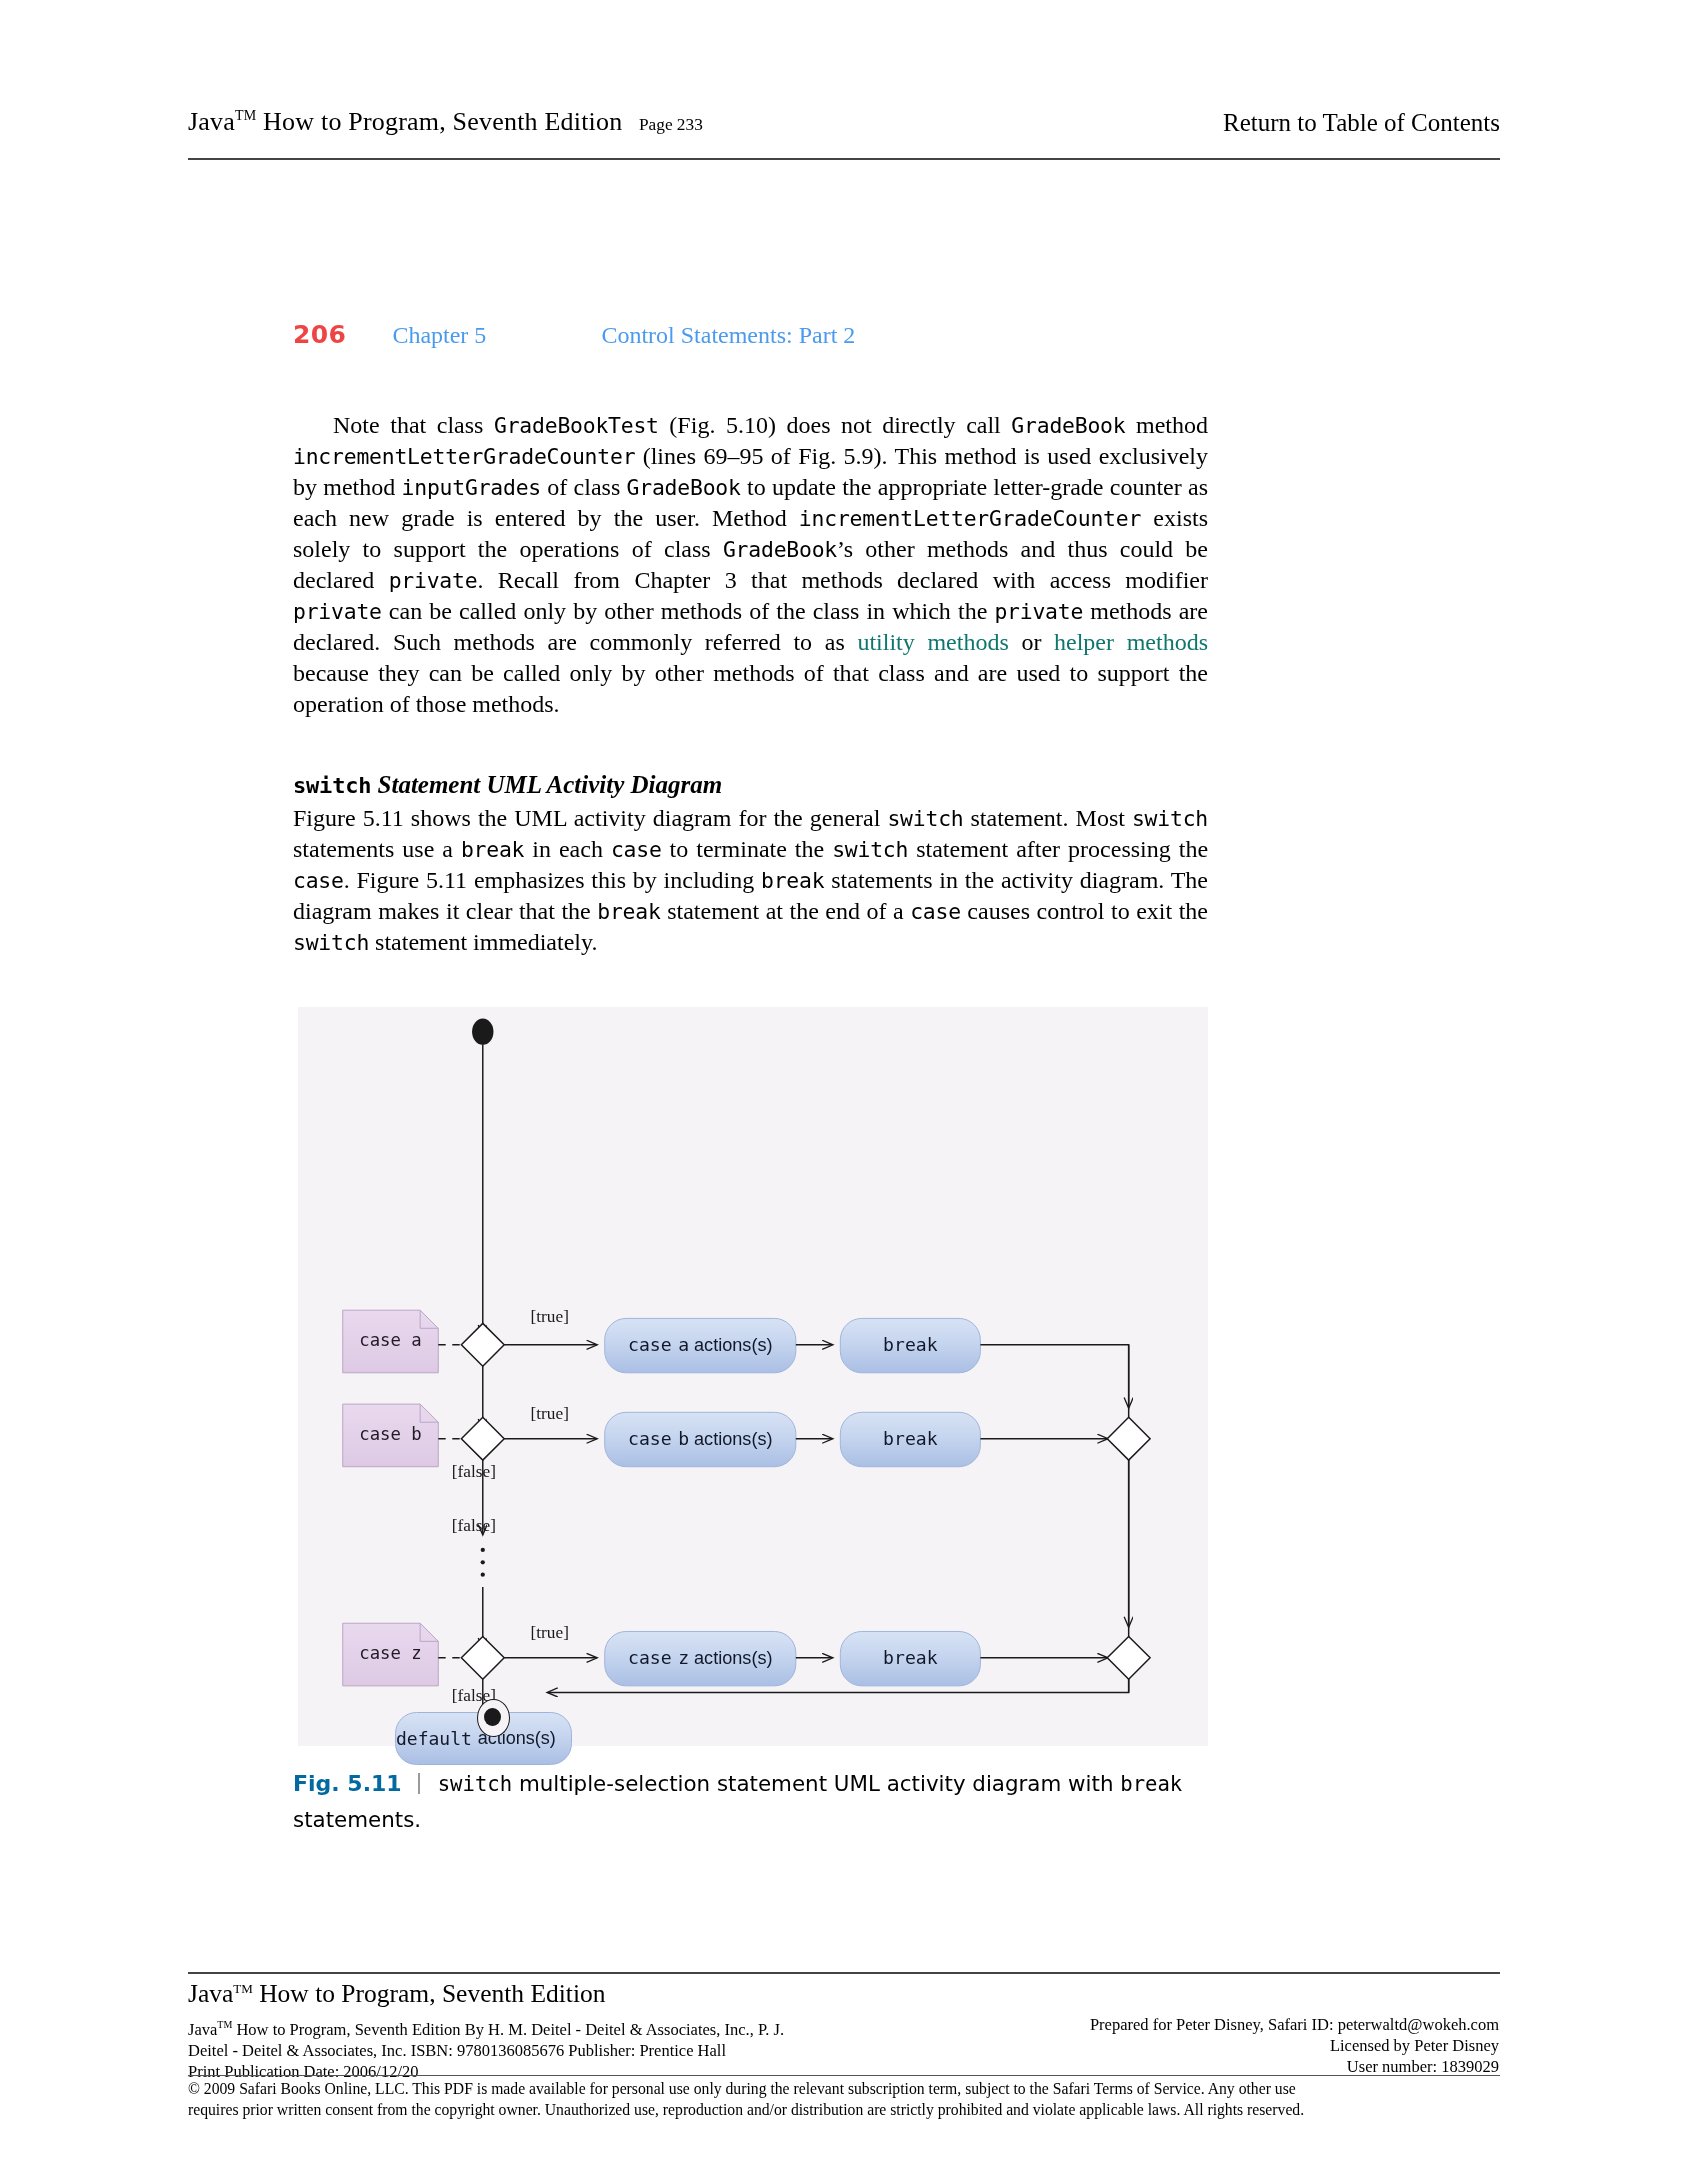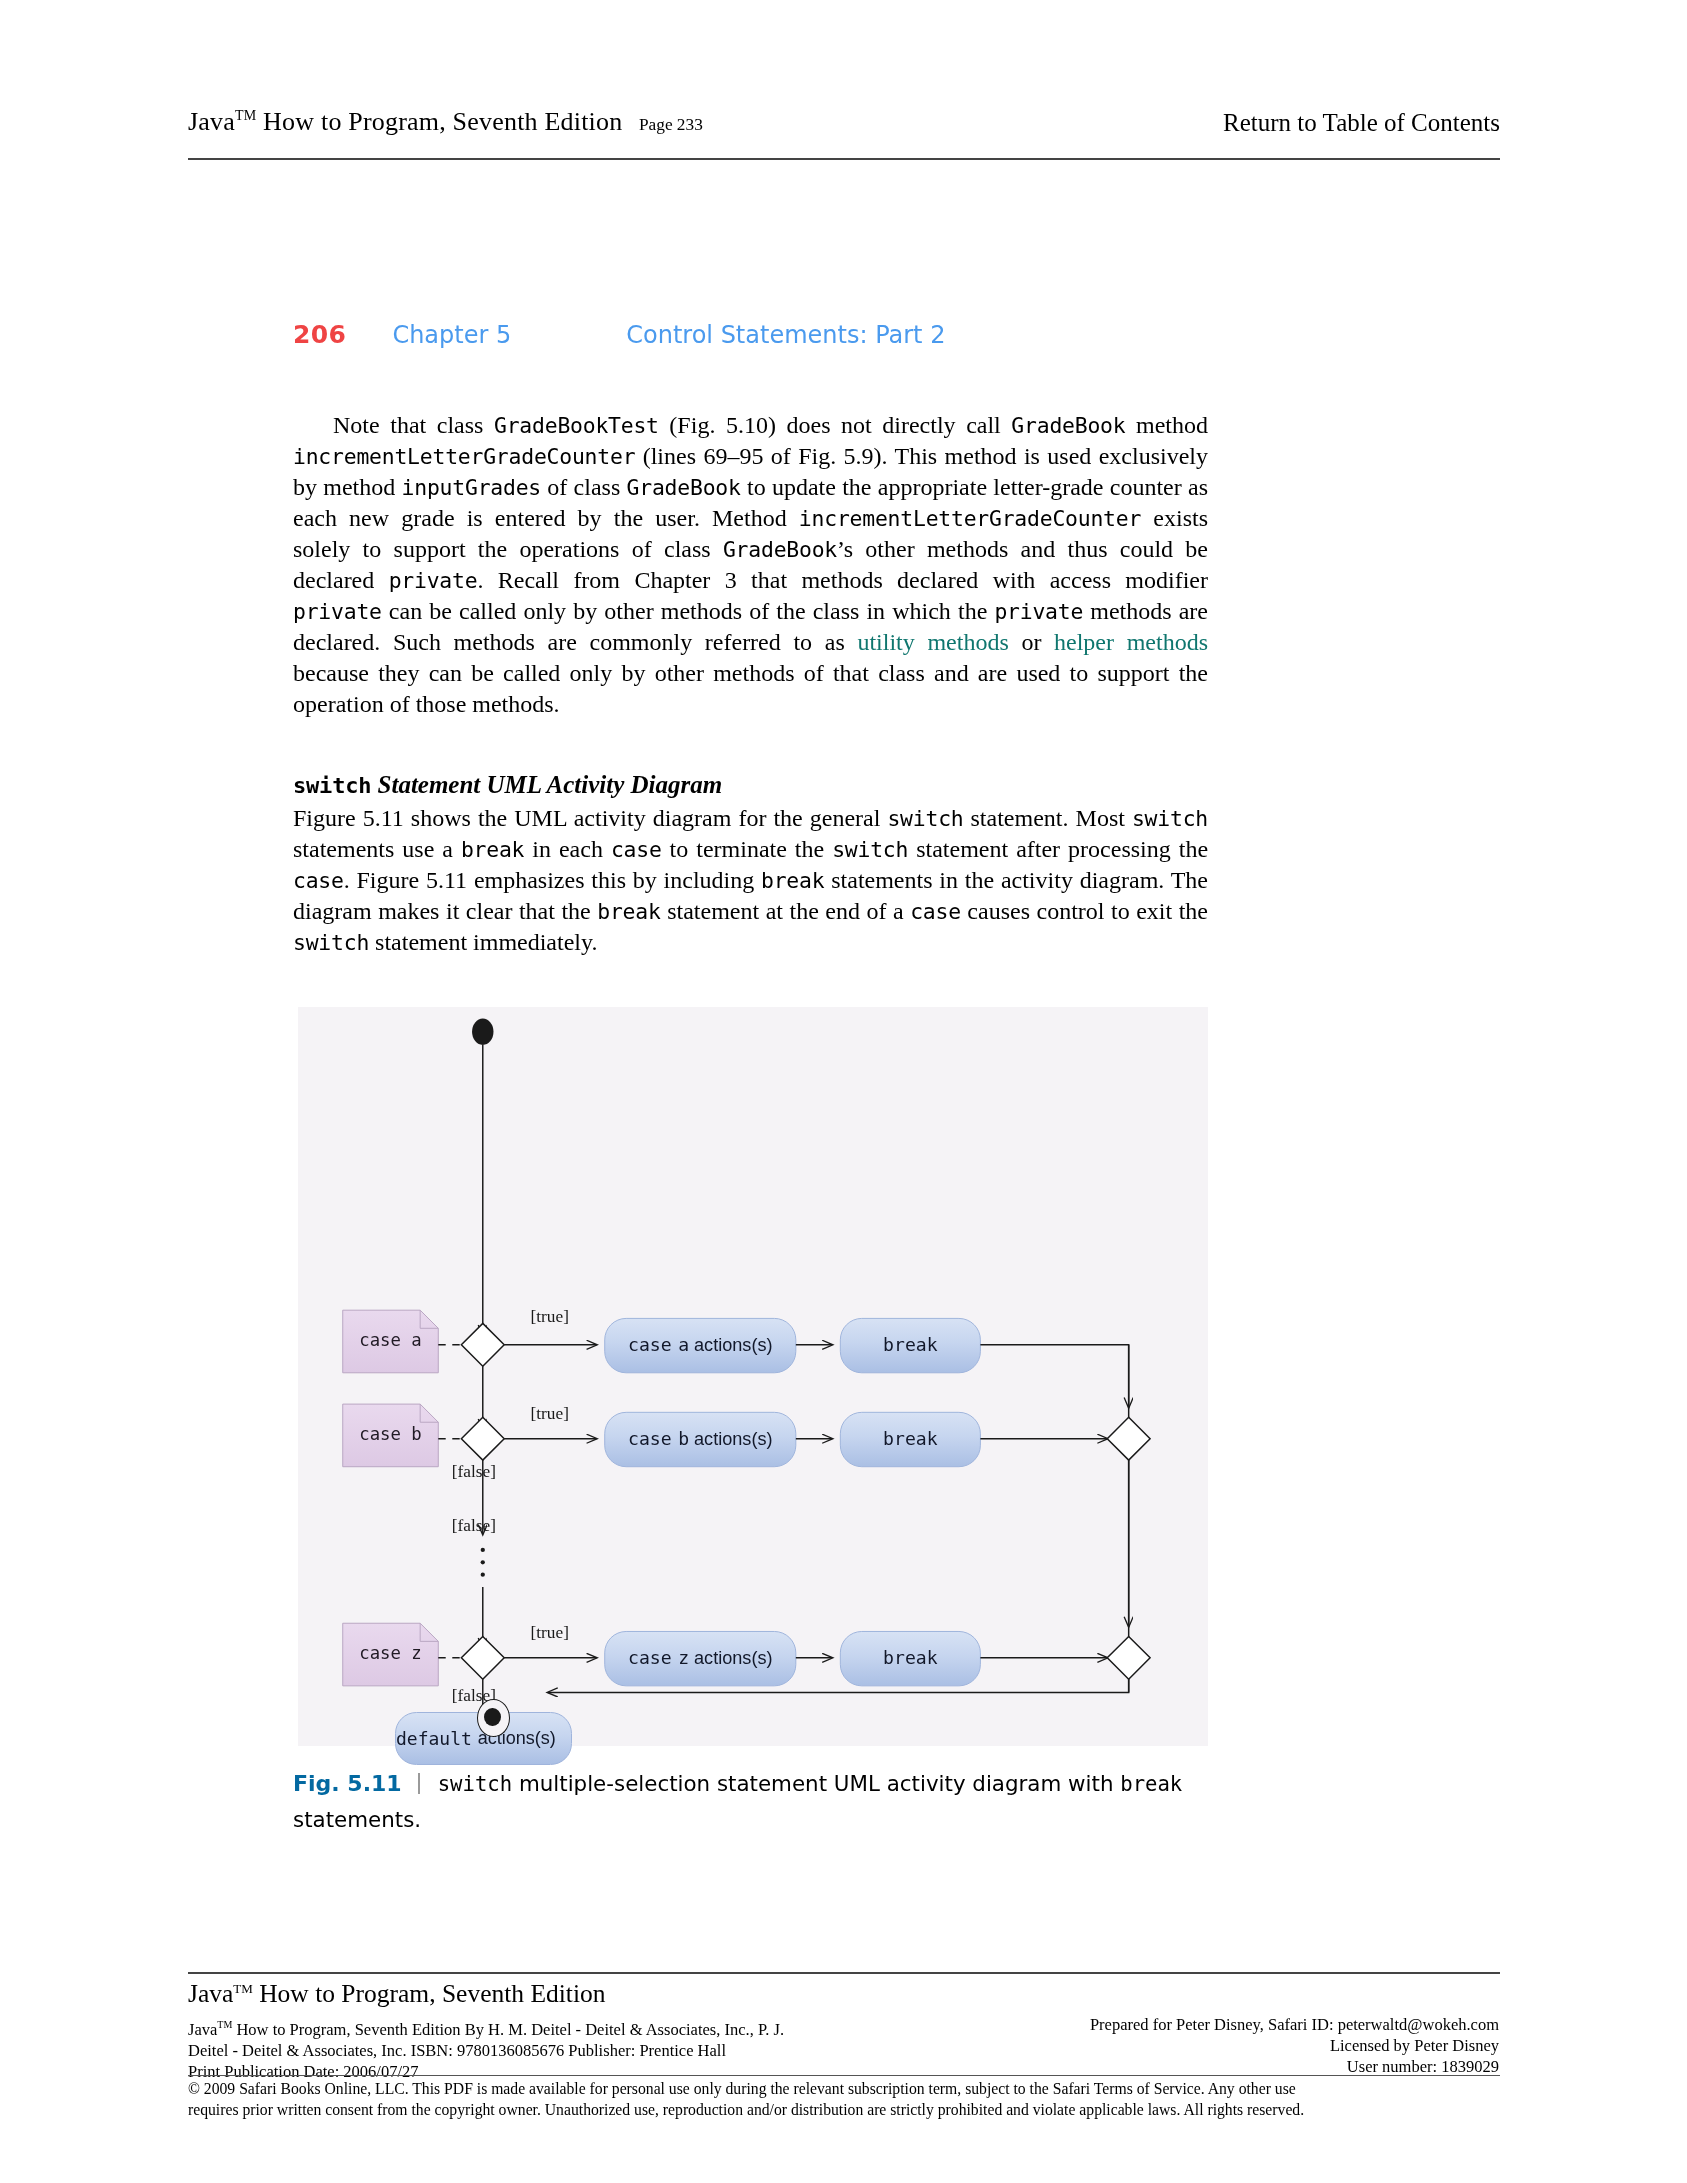--- a/index.html
+++ b/index.html
@@ -19,21 +19,21 @@
   .hdr-title{font-size:26px;letter-spacing:0.2px;}
   .hdr-title sup{font-size:14px;vertical-align:super;}
   .hdr-page{font-size:17.3px;margin-left:16.5px;}
   .hdr-right{position:absolute;right:0;top:1.6px;font-size:25px;color:#000000;white-space:nowrap;}
   .hdr-rule{position:absolute;left:188px;top:120px;width:1312px;height:1.6px;background:#444;}
 
   
   .chapline{position:absolute;left:293px;top:282px;white-space:nowrap;
             font-family:"DejaVu Sans", sans-serif;}
   .chapnum{font-size:25px;font-weight:bold;color:#ef4444;letter-spacing:0.4px;}
-  .chaptxt{font-size:24px;color:#4a9aee;margin-left:46px;}
+  .chaptxt{font-size:24px;color:#4a9aee;margin-left:46px;font-family:Liberation Serif, serif;}
   .chaptxt .sp{display:inline-block;width:23px;}
 
   
   .body{position:absolute;left:293px;width:915px;
         font-size:24px;line-height:31px;text-align:justify;}
   .body p{margin:0;}
   .indent{text-indent:40px;}
   code,.m{font-family:"DejaVu Sans Mono", monospace;font-size:21.4px;letter-spacing:-0.2px;}
   .blue{color:#0f766e;}
 
@@ -288,21 +288,21 @@
   <div class="caption">
     <span class="capnum">Fig. 5.11</span><span class="capbar"></span><span class="capmono">switch</span><span> multiple-selection statement UML activity diagram with </span><span class="capmono">break</span><br><span>statements.</span>
   </div>
 
   <div class="f-rule1"></div>
   <div class="f-title"><span>Java</span><sup>TM</sup><span> How to Program, Seventh Edition</span></div>
 
   <div class="f-left">
     <div><span>Java</span><sup>TM</sup><span> How to Program, Seventh Edition By H. M. Deitel - Deitel &amp; Associates, Inc., P. J.</span></div>
     <div>Deitel - Deitel &amp; Associates, Inc. ISBN: 9780136085676 Publisher: Prentice Hall</div>
-    <div>Print Publication Date: 2006/07/27</div>
+    <div>Print Publication Date: 2006/12/20</div>
   </div>
 
   <div class="f-right">
     <div>Prepared for Peter Disney, Safari ID: peterwaltd@wokeh.com</div>
     <div>Licensed by Peter Disney</div>
     <div>User number: 1839029</div>
   </div>
 
   <div class="f-rule2"></div>
   <div class="f-legal">

